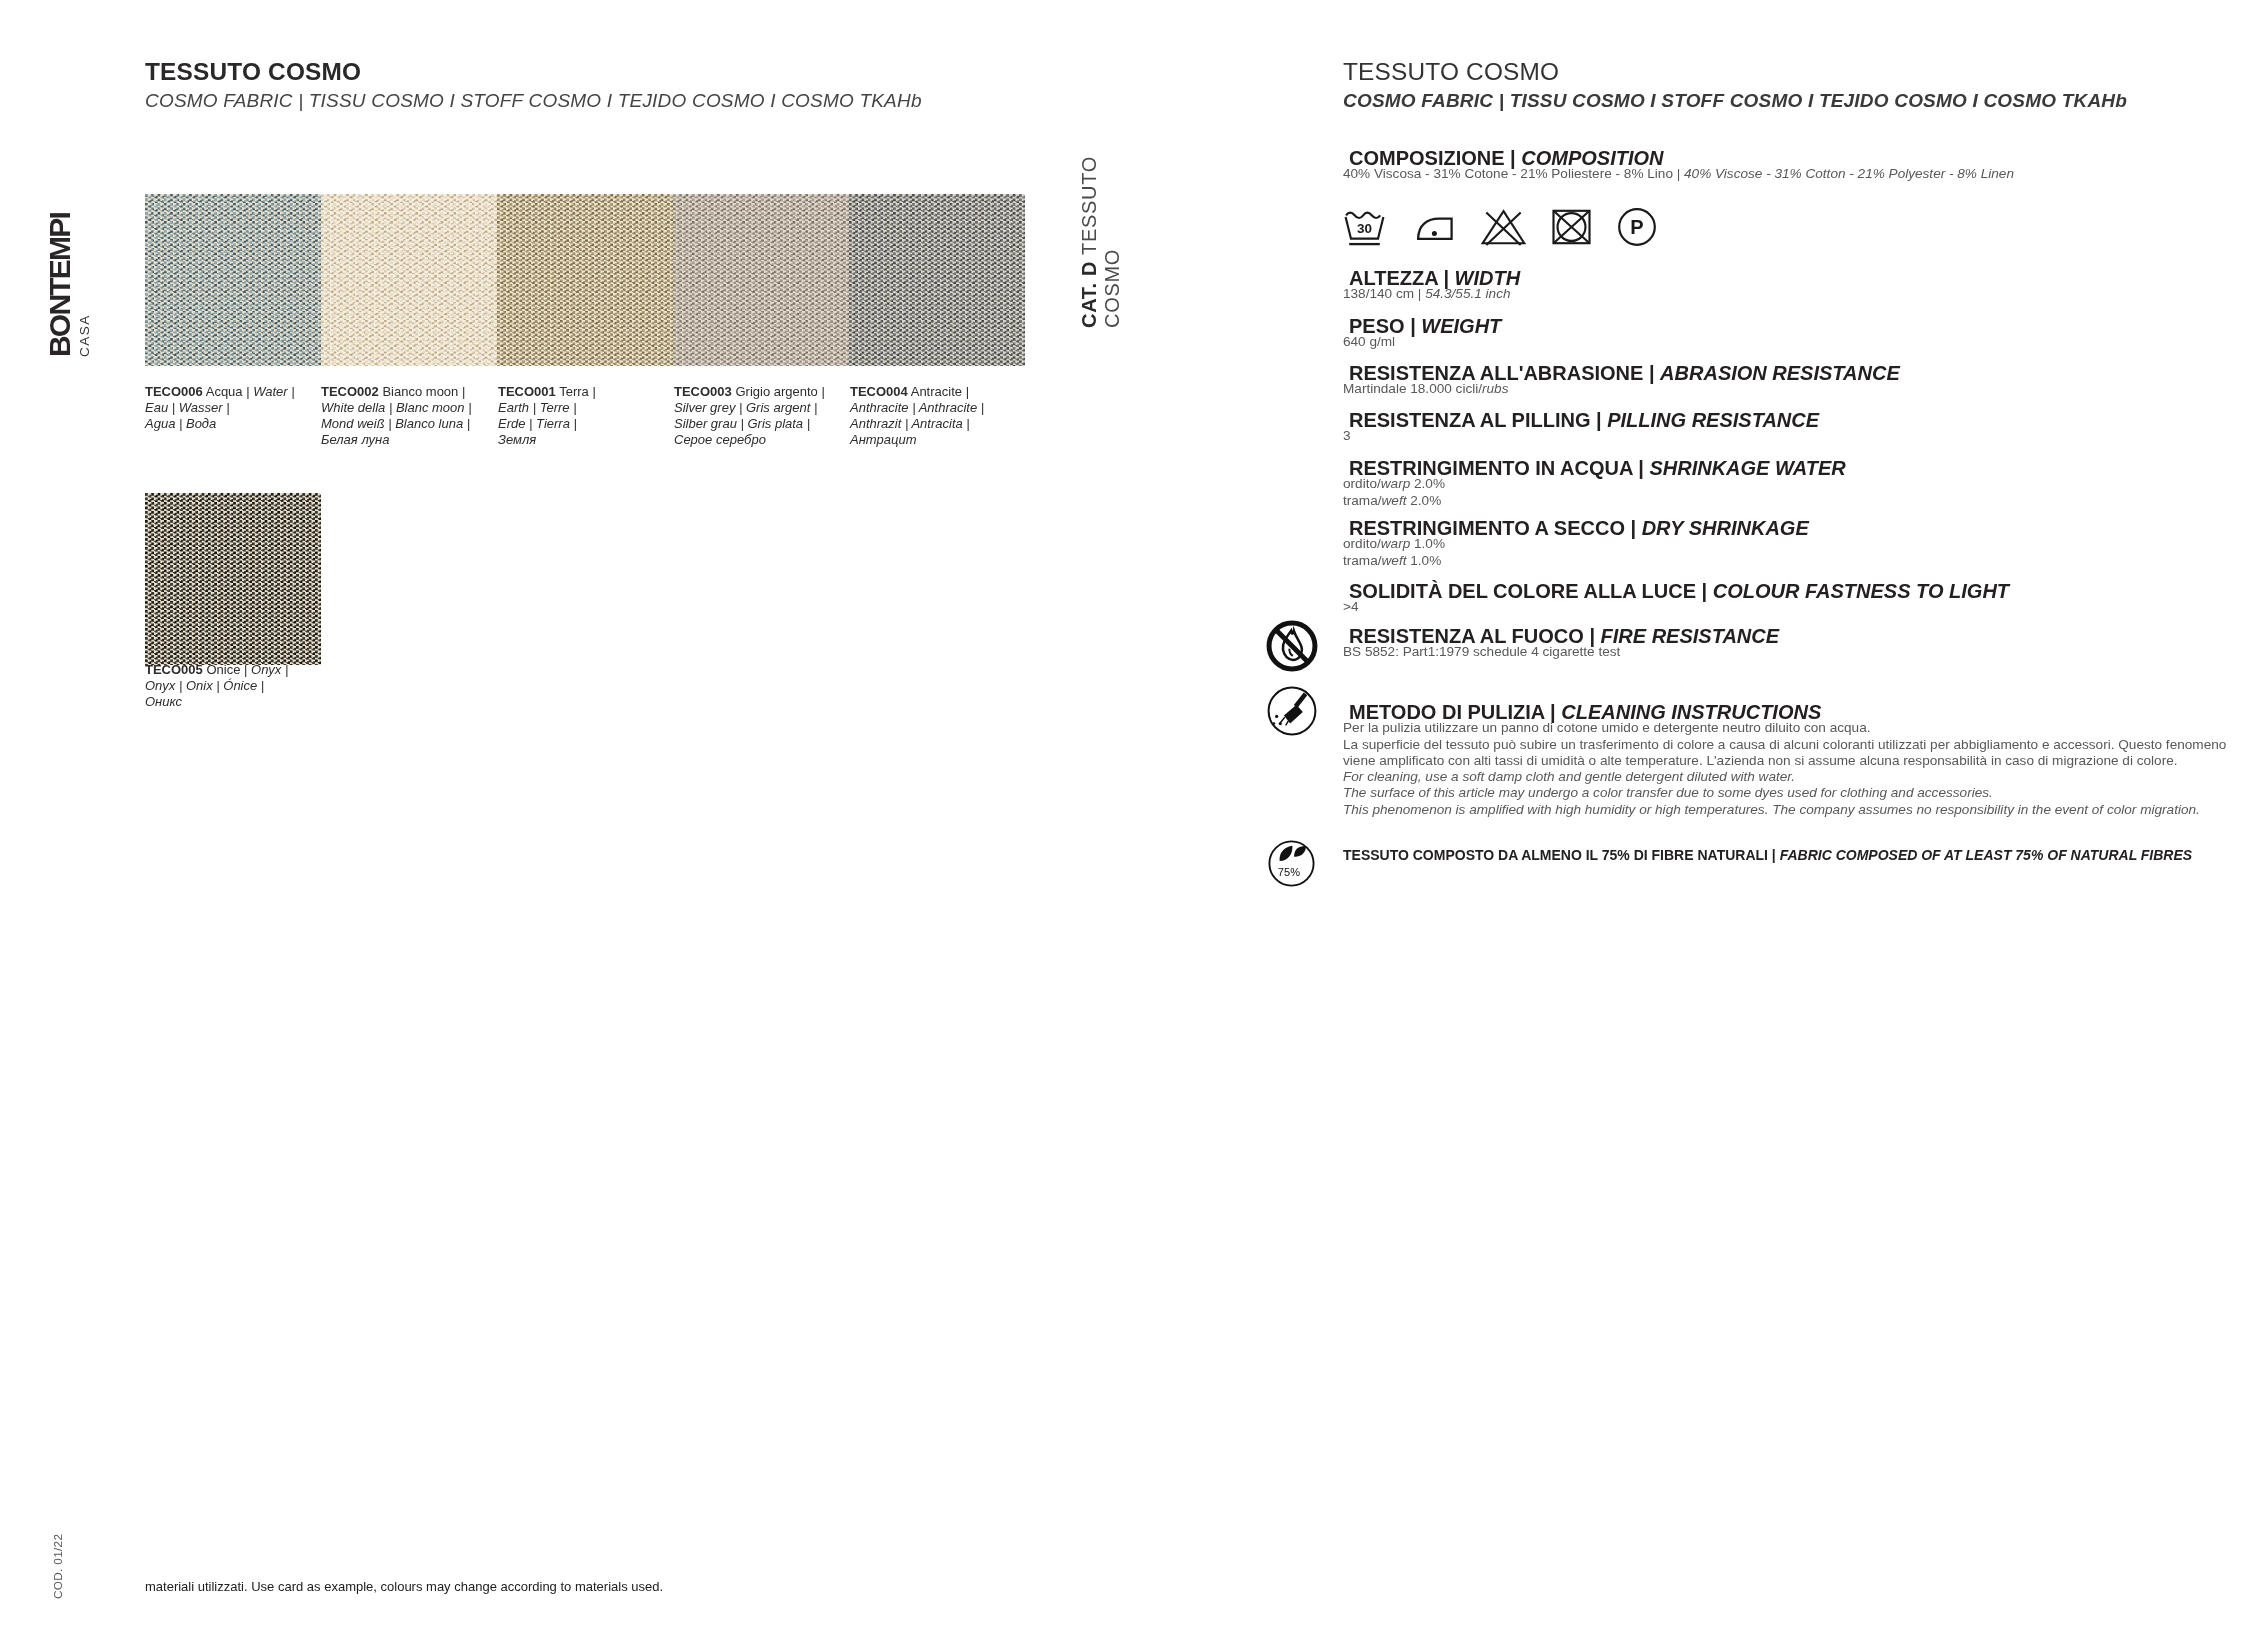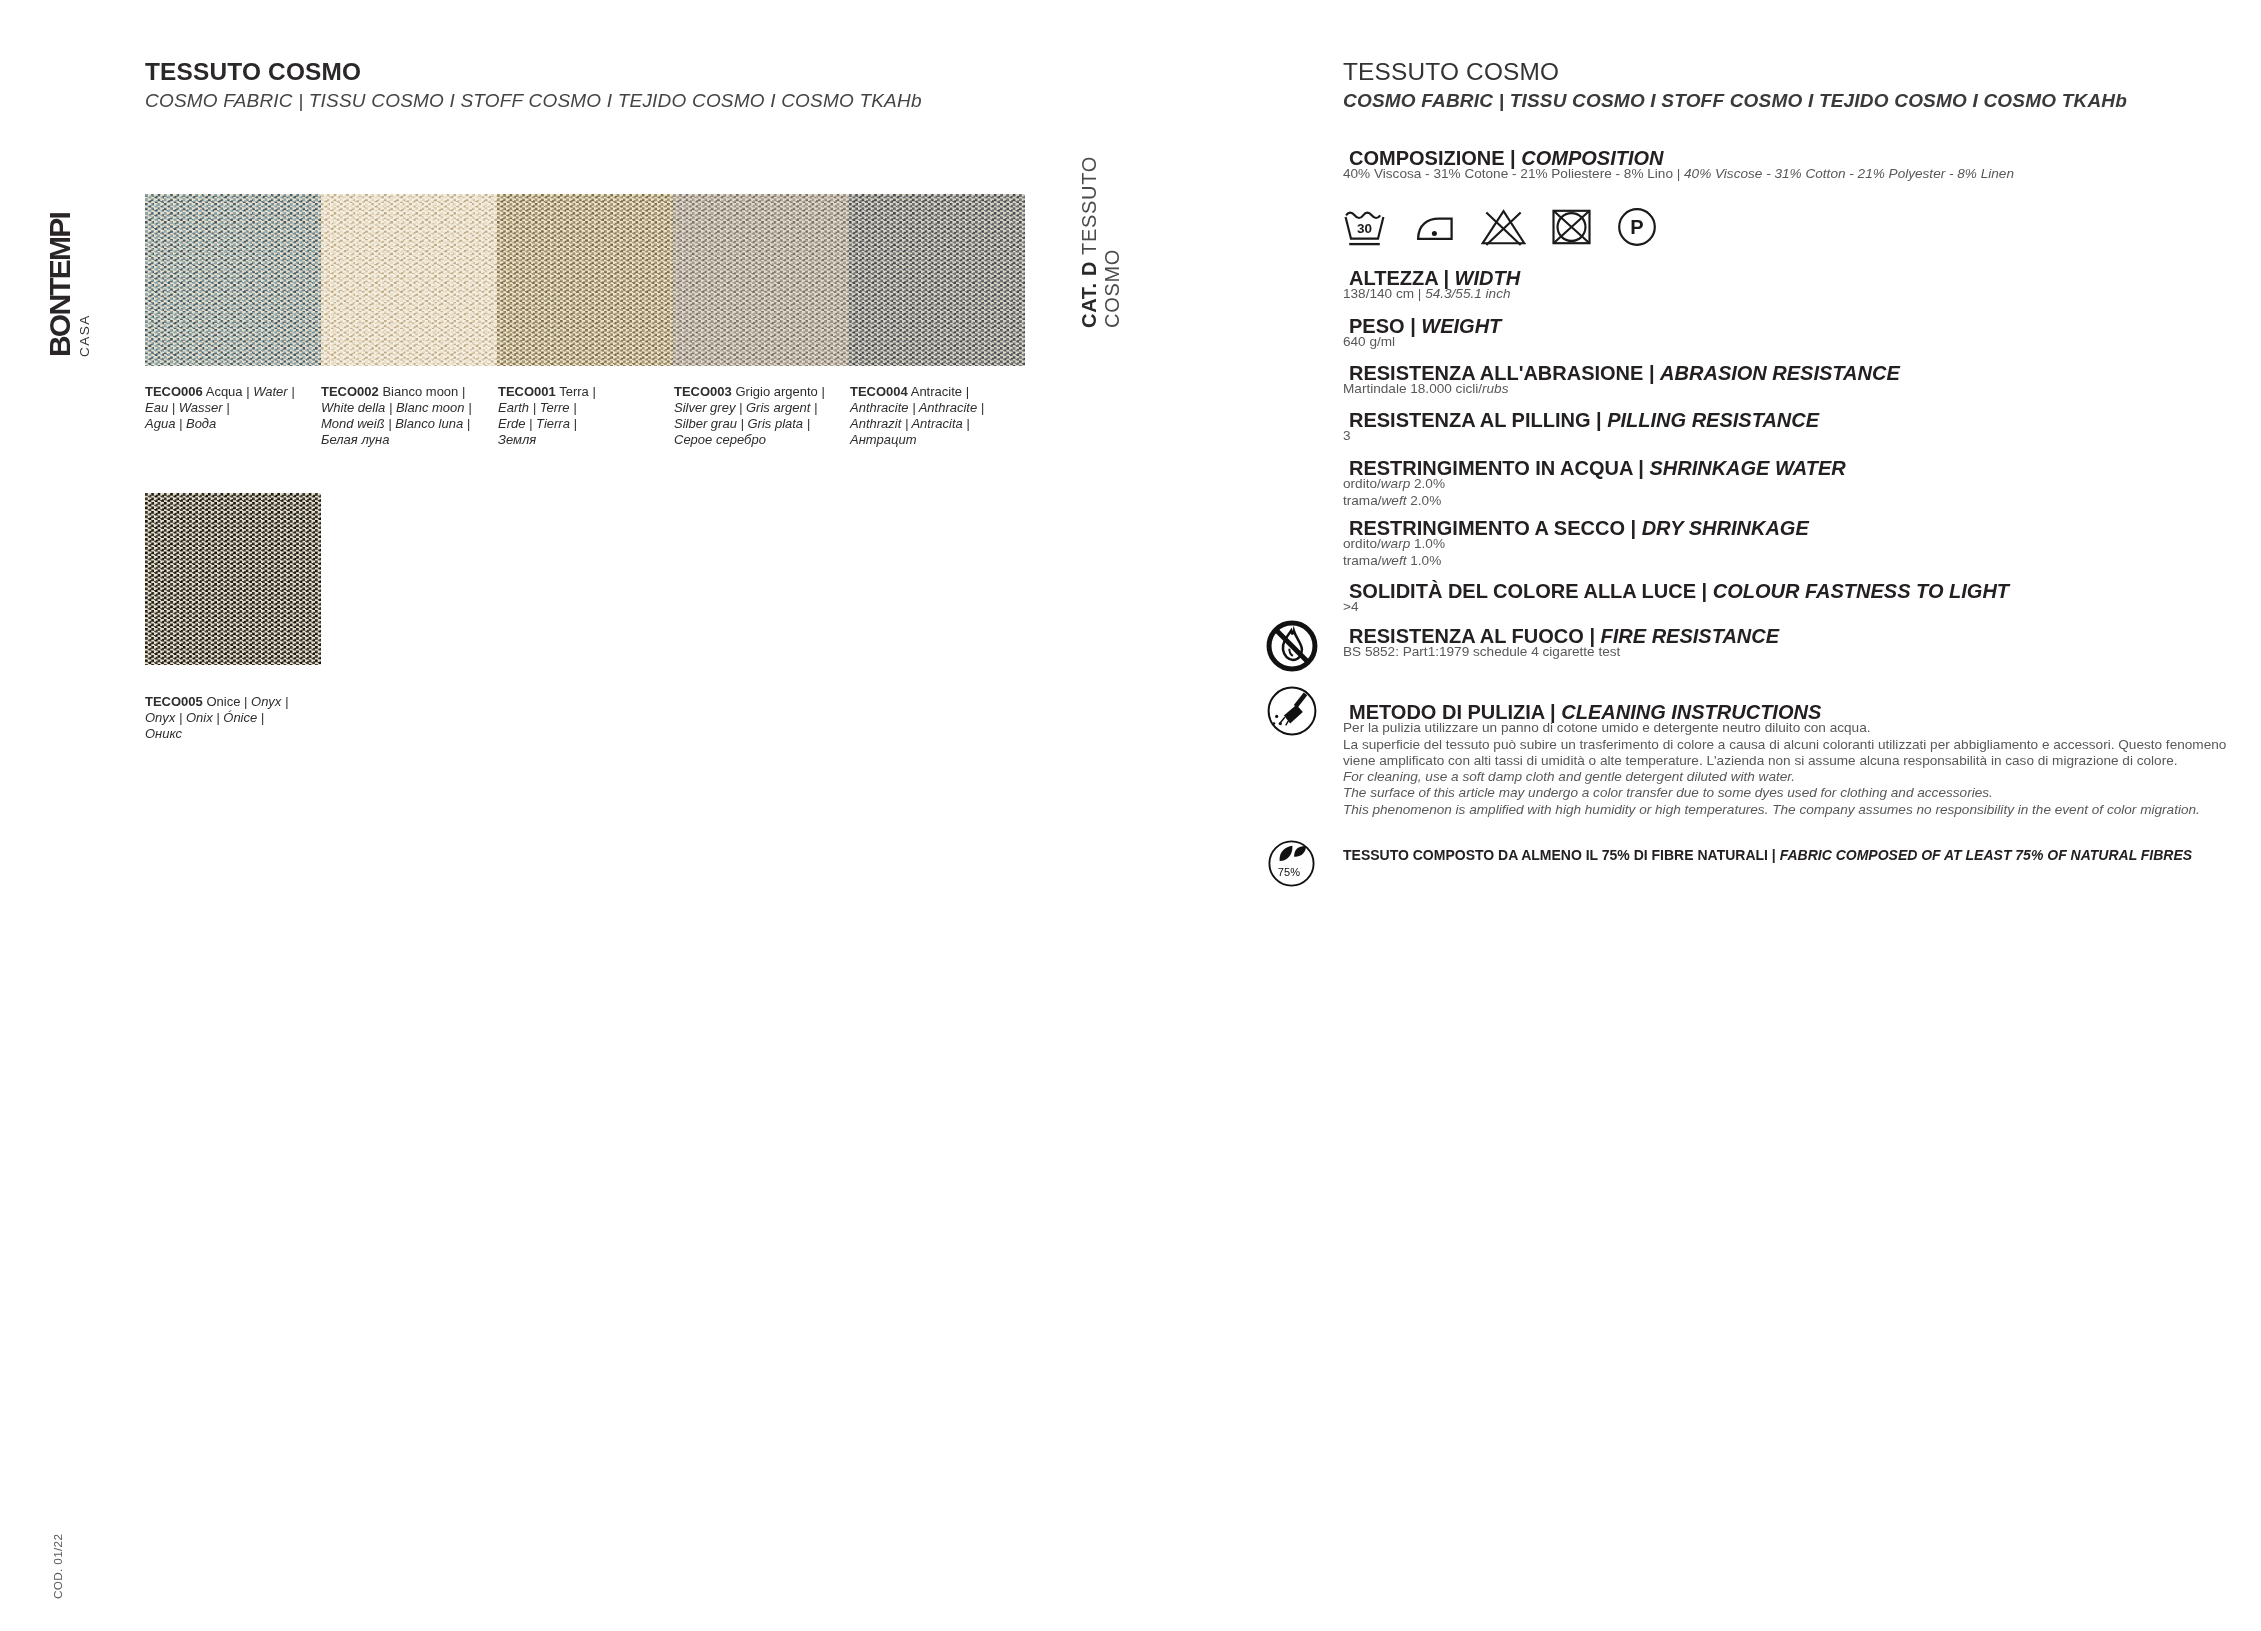--- a/index.html
+++ b/index.html
@@ -94,34 +94,35 @@
   <div class="it">Серое серебро</div>
 </div>
 <div class="abs swlabel" style="left:850px;top:384px;">
   <div><b>TECO004</b> <span>Antracite |</span> <i class="it"></i></div>
   <div class="it">Anthracite | Anthracite |</div>
   <div class="it">Anthrazit | Antracita |</div>
   <div class="it">Антрацит</div>
 </div>
 
 <div class="abs swatch" style="left: 145px; top: 493px; --base: #3a3833; --fleck: #eadfca; --dark: #131311;"></div>
-<div class="abs swlabel" style="left:145px;top:694px;">
+<div class="abs swlabel" style="left:145px;top:662px;">
   <div><b>TECO005</b> <span>Onice |</span> <i class="it">Onyx |</i></div>
   <div class="it">Onyx | Onix | Ónice |</div>
   <div class="it">Оникс</div>
   <div class="it"></div>
 </div>
 
 <div class="abs vert catlab" style="left:1078px;top:77px;height:251px;">
   <b>CAT. D</b><span class="rest"> TESSUTO COSMO</span>
 </div>
 
 <div class="abs vert cod" style="left:51px;top:1509px;height:90px;">COD. 01/22</div>
 
 <div class="abs note" style="left:145px;top:1578px;">
+  <div>materiali utilizzati. Use card as example, colours may change according to materials used.</div>
 </div>
 
 <div class="abs h1 light" style="left:1343px;top:58px;">TESSUTO COSMO</div>
 <div class="abs sub b" style="left:1343px;top:90px;">COSMO FABRIC | TISSU COSMO I STOFF COSMO I TEJIDO COSMO I COSMO TKAHb</div>
 
 <div class="abs sec" style="top:150px;">
   <div class="sec-h"><span>COMPOSIZIONE | </span><i>COMPOSITION</i></div>
   <div class="val"><span>40% Viscosa - 31% Cotone - 21% Poliestere - 8% Lino | </span><i>40% Viscose - 31% Cotton - 21% Polyester - 8% Linen</i></div>
 </div>
 

